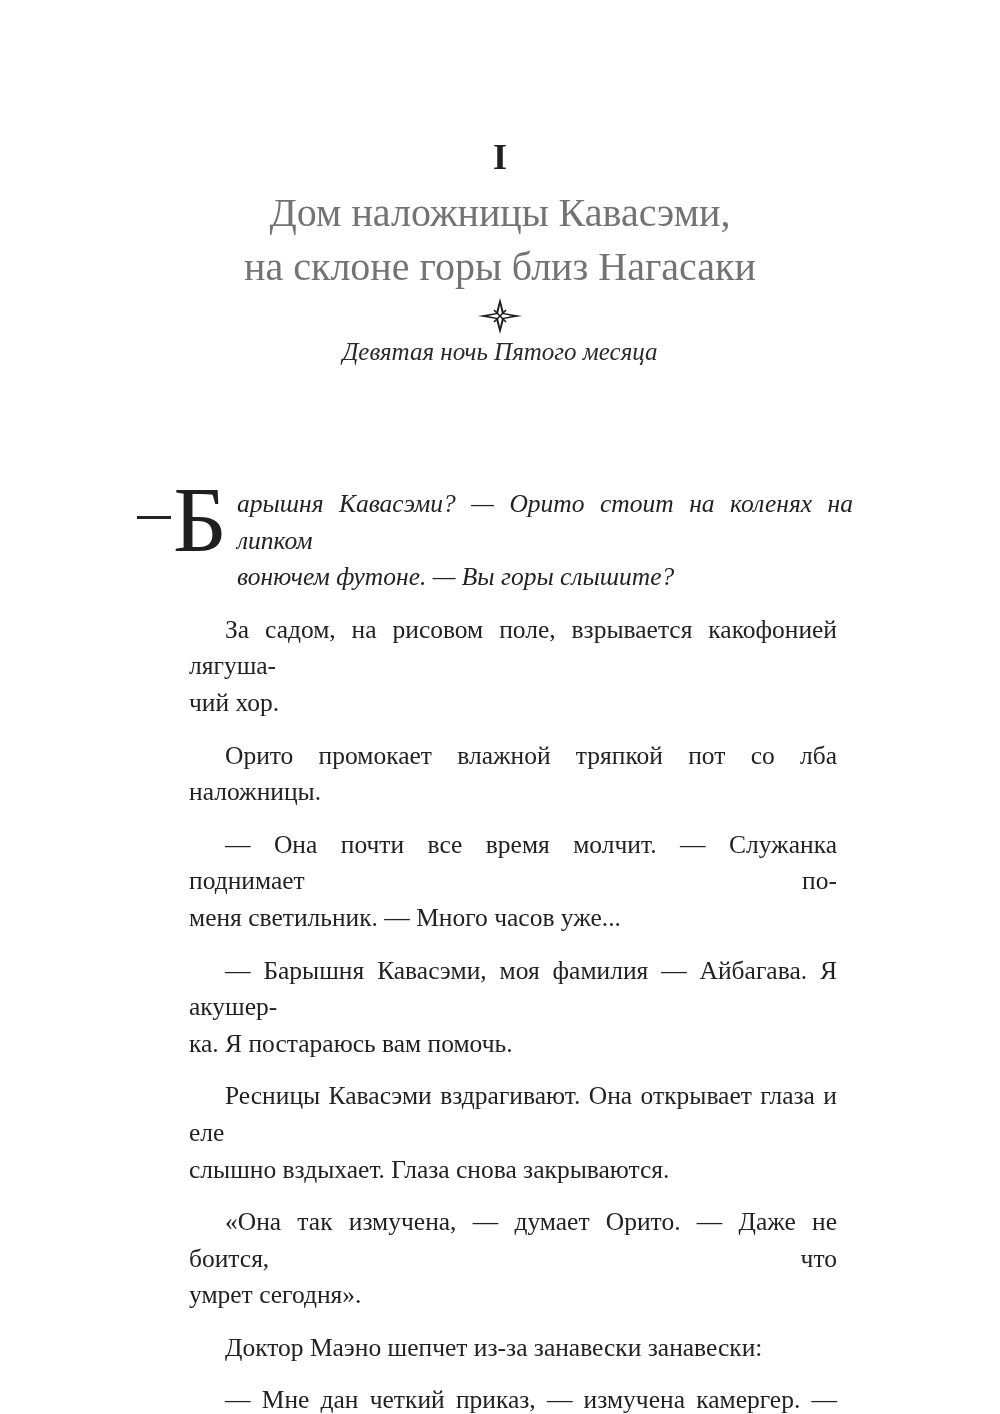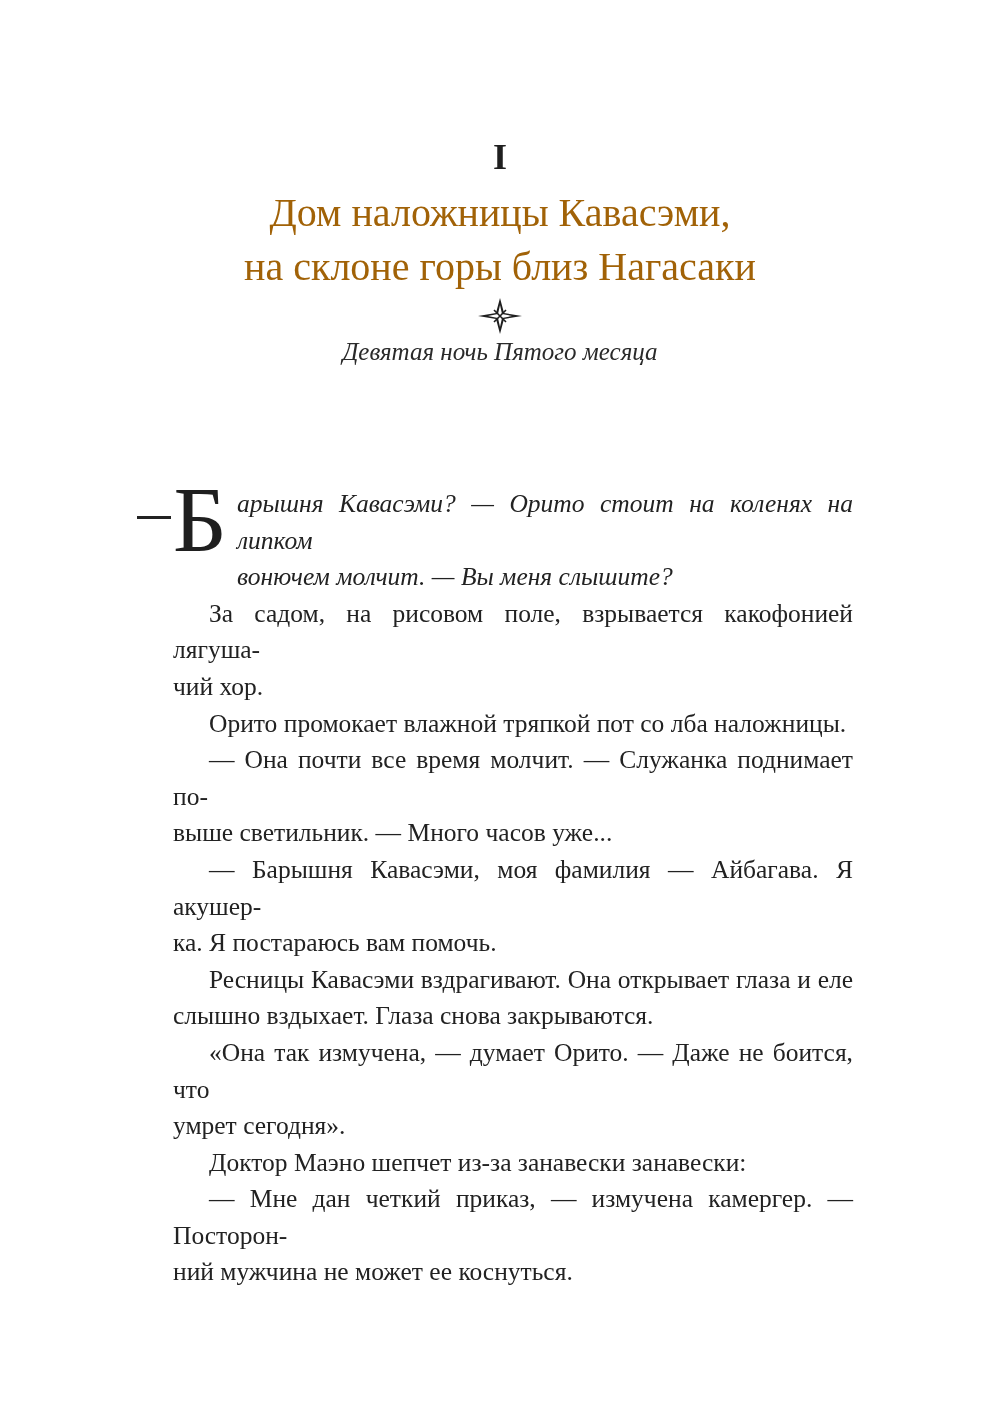--- a/index.html
+++ b/index.html
@@ -1,22 +1,22 @@
 <!DOCTYPE html>
 <html><head>
 <meta charset="utf-8">
 <style>
   html, body { margin: 0; padding: 0; background: #ffffff; }
   body { width: 1000px; height: 1414px; position: relative; overflow: hidden; color: #1f1f1f; font-family: "Liberation Serif", "DejaVu Serif", serif; }
   .chapter-num { position: absolute; top: 136px; left: 0; width: 1000px; text-align: center; font-size: 36px; font-weight: bold; letter-spacing: 0; }
-  .chapter-title { position: absolute; top: 186px; left: 0; width: 1000px; text-align: center; font-size: 40px; line-height: 54px; color: #a16207; }
+  .chapter-title { position: absolute; top: 186px; left: 0; width: 1000px; text-align: center; font-size: 40px; line-height: 54px; color: #737373; }
   .ornament { position: absolute; top: 296px; left: 474px; width: 52px; height: 40px; }
   .subtitle { position: absolute; top: 338px; left: 0; width: 1000px; text-align: center; font-size: 25px; font-style: italic; color: #2a2a2a; }
   .body-text { position: absolute; top: 486px; left: 137px; width: 716px; font-size: 25.5px; line-height: 36.6px; color: #222; }
-  .body-text p { margin: 0; text-indent: 36px; text-align: justify; font-family: Liberation Serif, serif; }
+  .body-text p { margin: 16px; text-indent: 36px; text-align: justify; font-family: Liberation Serif, serif; }
   .line { display: block; text-align: justify; text-align-last: justify; }
   .line.last { text-align-last: left; }
   .dropcap-wrap { position: relative; }
   .dropcap-dash { position: absolute; left: 0; top: 30px; width: 34px; height: 3px; background: #222; }
   .dropcap { position: absolute; left: 36px; top: -14px; font-size: 94px; line-height: 94px; color: #1f1f1f; }
   .dc-line { display: block; padding-left: 100px; text-align: justify; text-align-last: justify; font-style: italic; }
   .dc-line.last { text-align-last: left; }
 </style>
 </head>
 <body>
@@ -36,33 +36,33 @@
   </svg>
 </div>
 
 <div class="subtitle">Девятая ночь Пятого месяца</div>
 
 <div class="body-text">
   <div class="dropcap-wrap">
     <span class="dropcap-dash"></span>
     <span class="dropcap">Б</span>
     <span class="dc-line">арышня Кавасэми? — Орито стоит на коленях на липком</span>
-    <span class="dc-line last">вонючем молчит. — Вы меня слышите?</span>
+    <span class="dc-line last">вонючем футоне. — Вы горы слышите?</span>
   </div>
 
   <p>
     <span class="line" style="padding-left:36px">За садом, на рисовом поле, взрывается какофонией лягуша-</span>
     <span class="line last">чий хор.</span>
   </p>
   <p>
     <span class="line last" style="padding-left:36px">Орито промокает влажной тряпкой пот со лба наложницы.</span>
   </p>
   <p>
     <span class="line" style="padding-left:36px">— Она почти все время молчит. — Служанка поднимает по-</span>
-    <span class="line last">выше светильник. — Много часов уже...</span>
+    <span class="line last">меня светильник. — Много часов уже...</span>
   </p>
   <p>
     <span class="line" style="padding-left:36px">— Барышня Кавасэми, моя фамилия — Айбагава. Я акушер-</span>
     <span class="line last">ка. Я постараюсь вам помочь.</span>
   </p>
   <p>
     <span class="line" style="padding-left:36px">Ресницы Кавасэми вздрагивают. Она открывает глаза и еле</span>
     <span class="line last">слышно вздыхает. Глаза снова закрываются.</span>
   </p>
   <p>

